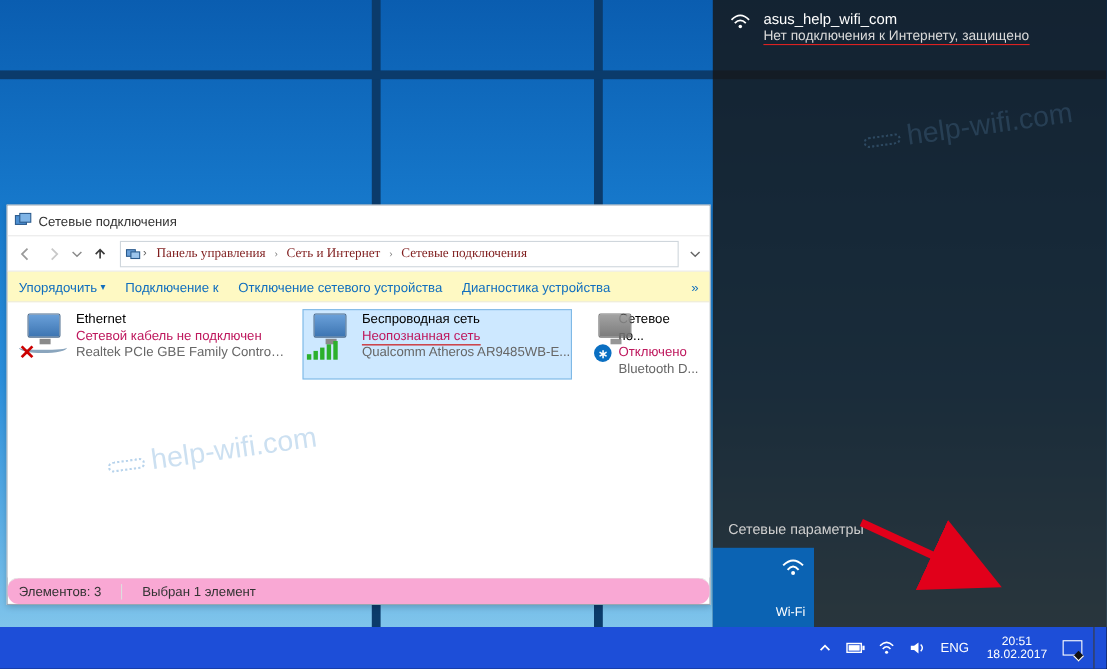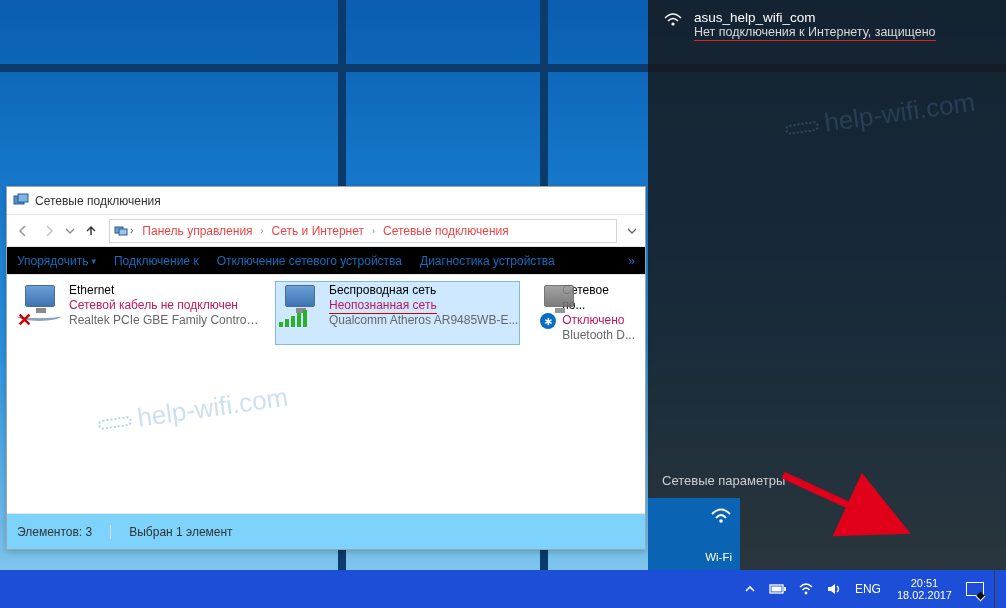--- a/index.html
+++ b/index.html
@@ -20,25 +20,25 @@
     display: flex; flex-direction: column;
   }
   .titlebar { height: 28px; display: flex; align-items: center; padding: 0 6px; background: #fff; border-bottom: 1px solid #e2e2e2; }
   .titlebar .app-icon { width: 16px; height: 16px; margin-right: 6px; display:inline-flex; align-items:center; justify-content:center;}
   .titlebar .title { color: #333; font-size: 12px; }
   .addressbar { height: 32px; display: flex; align-items: center; background: #fff; border-bottom: 1px solid #e6e6e6; padding: 0 4px; gap:2px;}
   .nav-btn { width: 24px; height: 24px; border: none; background: transparent; color: #7a7a7a; display: inline-flex; align-items: center; justify-content: center; }
   .nav-btn.enabled { color: #2b2b2b; }
   .nav-sep { color: #bbb; padding: 0 2px; }
   .breadcrumb { flex: 1; height: 24px; border: 1px solid #cfd6dc; margin: 0 4px; display: flex; align-items: center; padding: 0 4px; gap: 2px; background:#fff;}
-  .crumb { color: #ef4444; padding: 0 4px; }
+  .crumb { color: #7f1d1d; padding: 0 4px; font-family: Liberation Serif, serif; }
   .crumb-sep { color: #777; font-size: 9px; padding: 0 2px; }
   .crumb-chev { color:#555; font-size:10px; padding-right:3px;}
   .search { width: 18px; display:flex; align-items:center; justify-content:center;}
-  .toolbar { height: 28px; display:flex; align-items:center; gap: 18px; padding: 0 10px; background: #000000; border-bottom: 1px solid #e6e6e6; color: #106ebe; }
+  .toolbar { height: 28px; display:flex; align-items:center; gap: 18px; padding: 0 10px; background: #fef9c3; border-bottom: 1px solid #e6e6e6; color: #106ebe; }
   .toolbar .item { display:flex; align-items:center; gap:3px; cursor:default; }
   .toolbar .spacer { flex:1; }
   .toolbar .chev { font-size:9px; color:#106ebe;}
   .content { flex:1; background:#fff; position:relative; padding: 6px 8px; }
   .row { display:flex; gap: 14px; }
   .conn { display:flex; align-items:flex-start; gap:8px; width: 248px; padding:2px; }
   .conn.sel { background:#cde8ff; border:1px solid #7fb9e6; padding:1px; }
   .conn.third { width: 140px; overflow:hidden; }
   .conn .icon { width: 44px; height: 44px; position:relative; }
   .monitor { position:absolute; left:8px; top:2px; width:30px; height:22px; background:linear-gradient(#6aa0d9,#3d75b2); border:1px solid #4d6c8e; border-radius:2px;}
@@ -46,21 +46,21 @@
   .redx{position:absolute; left:0; top:26px; color:#c00; font-size:18px; font-weight:bold;}
   .cable{position:absolute; left:0; top:28px; width:44px; height:10px; border-bottom:3px solid #8aa5bd; border-radius:0 0 50% 50%;}
   .wifi-bars{position:absolute; left:2px; bottom:0; display:flex; align-items:flex-end; gap:2px;}
   .wifi-bars span{width:4px; background:#2cb02c;}
   .bt-badge{position:absolute; right:-2px; bottom:-2px; width:16px; height:16px; border-radius:50%; background:#0a6fc2; color:#fff; display:flex; align-items:center; justify-content:center; font-size:11px; font-weight:bold;}
   .conn .labels { display:flex; flex-direction:column; line-height:15px; }
   .lbl1 { color:#000; }
   .lbl2 { color:#be185d; }
   .lbl3 { color:#666; white-space:nowrap; overflow:hidden; text-overflow:ellipsis; max-width:190px;}
   .redline{ height:1px; background:#c00; }
-  .statusbar { height:36px; border-top:1px solid #e6e6e6; background:#7dd3fc; display:flex; align-items:center; padding:0 10px; gap:18px; color:#333;}
+  .statusbar { height:24px; border-top:1px solid #e6e6e6; background:#f9a8d4; display:flex; align-items:center; padding:0 10px; gap:18px; color:#333;border-radius:10px;}
   .statusbar .sep{ width:1px; height:14px; background:#ddd;}
 
   
   .watermark { position:absolute; color: rgba(50,130,200,.25); font-size:26px; transform: rotate(-8deg); pointer-events:none; font-weight:500;}
   .wm-dot{ display:inline-block; width:34px; height:10px; border:2px dotted rgba(50,130,200,.35); border-radius:6px; margin-right:6px; position:relative; top:-2px;}
 
   
   .flyout { position:absolute; right:0; top:0; width:358px; height:570px;
     background: rgba(22,22,22,.82); color:#fff;margin-left:20px; }
   .net-current { display:flex; gap:10px; padding:10px 14px 6px; }

